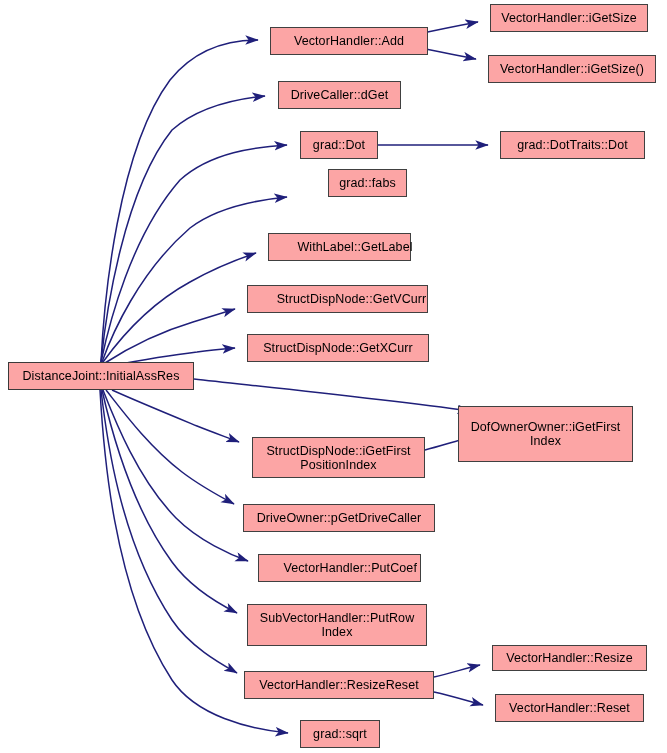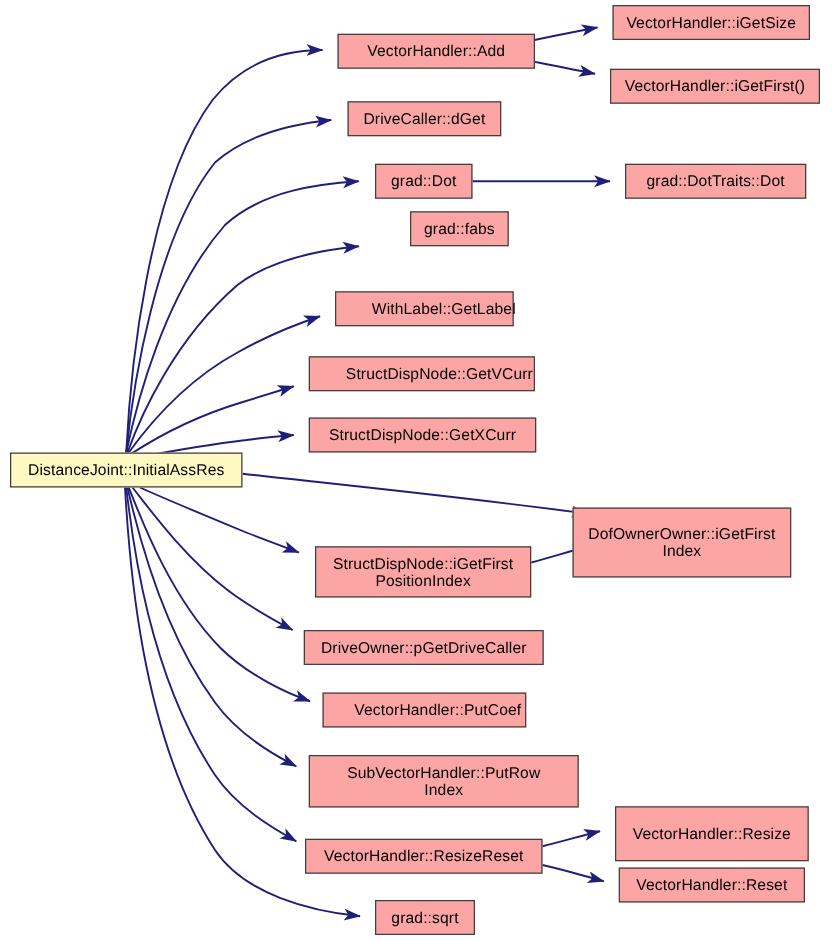--- a/index.html
+++ b/index.html
@@ -33,21 +33,21 @@
     line-height: 1.12;
     display: flex;
     align-items: center;
     justify-content: center;
     text-align: center;
     white-space: pre-line;
     letter-spacing: 0.1px;
     z-index: 2;
   }
   .node.root {
-    background: #fef9c3;
+    background: #fca5a5;
     border: 1px solid #3a3a3a;
   }
   .node .lbl {
     display: block;
     padding: 0 3px;
   }
 </style>
 </head>
 <body>
 
@@ -80,35 +80,35 @@
         <path d="M425,450 C440,446 456,441 471,437" marker-end="url(#arrow)" stroke="#1f1f7a"></path>
         <path d="M434,677 C451,673 467,668 480,665" marker-end="url(#arrow)" stroke="#1f1f7a"></path>
         <path d="M434,692 C452,696 468,701 483,705" marker-end="url(#arrow)" stroke="#1f1f7a"></path>
       </g>
   </svg>
 
   <div id="node-layer">
       <div class="node root" style="left: 8px; top: 362px; width: 186px; height: 28px;"><span class="lbl">DistanceJoint::InitialAssRes</span></div>
       <div class="node" style="left: 270px; top: 27px; width: 158px; height: 28px;"><span class="lbl">VectorHandler::Add</span></div>
       <div class="node" style="left: 490px; top: 4px; width: 158px; height: 28px;"><span class="lbl">VectorHandler::iGetSize</span></div>
-      <div class="node" style="left: 488px; top: 55px; width: 168px; height: 28px;"><span class="lbl">VectorHandler::iGetFirst()</span></div>
+      <div class="node" style="left: 488px; top: 55px; width: 168px; height: 28px;"><span class="lbl">VectorHandler::iGetSize()</span></div>
       <div class="node" style="left: 278px; top: 81px; width: 123px; height: 28px;"><span class="lbl">DriveCaller::dGet</span></div>
       <div class="node" style="left: 300px; top: 131px; width: 78px; height: 28px;"><span class="lbl">grad::Dot</span></div>
       <div class="node" style="left: 500px; top: 131px; width: 145px; height: 28px;"><span class="lbl">grad::DotTraits::Dot</span></div>
       <div class="node" style="left: 300px; top: 169px; width: 79px; height: 28px; margin-left: 28px;"><span class="lbl">grad::fabs</span></div>
       <div class="node" style="left: 268px; top: 233px; width: 143px; height: 28px; padding-left: 31px;"><span class="lbl">WithLabel::GetLabel</span></div>
       <div class="node" style="left: 247px; top: 285px; width: 181px; height: 28px; padding-left: 28px;"><span class="lbl">StructDispNode::GetVCurr</span></div>
       <div class="node" style="left: 247px; top: 334px; width: 182px; height: 28px;"><span class="lbl">StructDispNode::GetXCurr</span></div>
       <div class="node" style="left: 458px; top: 406px; width: 175px; height: 56px;"><span class="lbl">DofOwnerOwner::iGetFirst
 Index</span></div>
       <div class="node" style="left: 252px; top: 437px; width: 173px; height: 41px;"><span class="lbl">StructDispNode::iGetFirst
 PositionIndex</span></div>
       <div class="node" style="left: 243px; top: 504px; width: 192px; height: 28px;"><span class="lbl">DriveOwner::pGetDriveCaller</span></div>
       <div class="node" style="left: 258px; top: 554px; width: 163px; height: 28px; justify-content: flex-end;"><span class="lbl">VectorHandler::PutCoef</span></div>
-      <div class="node" style="left: 247px; top: 604px; width: 216px; height: 42px;"><span class="lbl">SubVectorHandler::PutRow
+      <div class="node" style="left: 247px; top: 604px; width: 180px; height: 42px;"><span class="lbl">SubVectorHandler::PutRow
 Index</span></div>
       <div class="node" style="left: 244px; top: 671px; width: 190px; height: 28px;"><span class="lbl">VectorHandler::ResizeReset</span></div>
-      <div class="node" style="left: 492px; top: 645px; width: 155px; height: 44px;"><span class="lbl">VectorHandler::Resize</span></div>
+      <div class="node" style="left: 492px; top: 645px; width: 155px; height: 26px;"><span class="lbl">VectorHandler::Resize</span></div>
       <div class="node" style="left: 495px; top: 694px; width: 149px; height: 28px;"><span class="lbl">VectorHandler::Reset</span></div>
       <div class="node" style="left: 300px; top: 720px; width: 80px; height: 28px;"><span class="lbl">grad::sqrt</span></div>
     </div>
 
 </div>
 
 </body></html>

